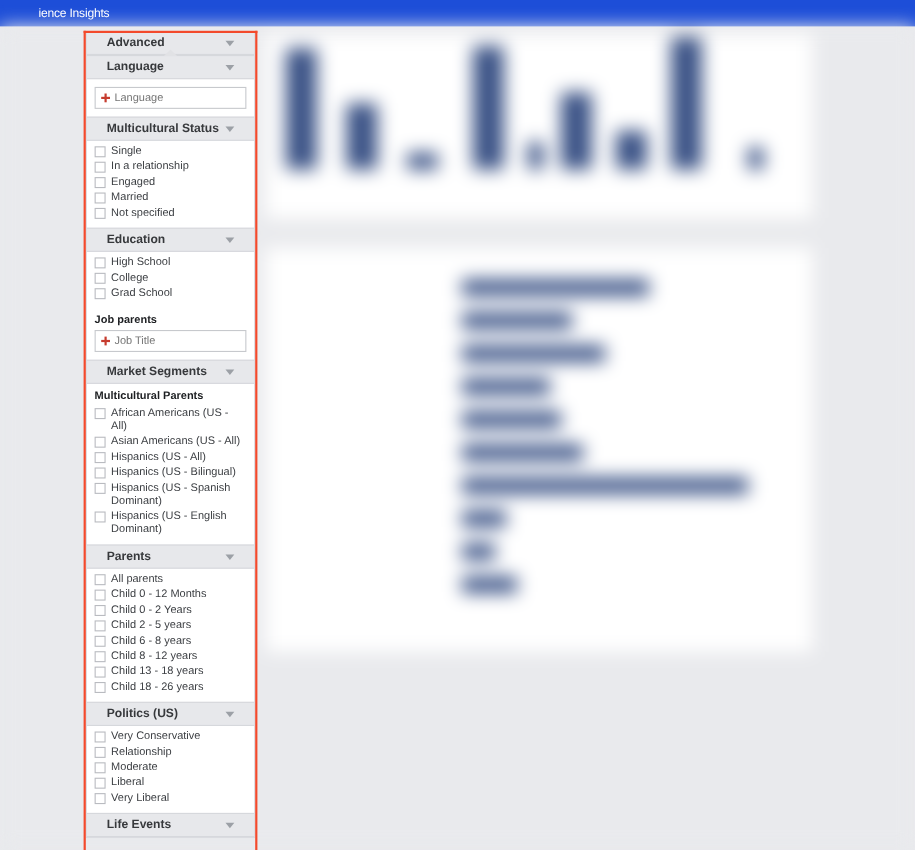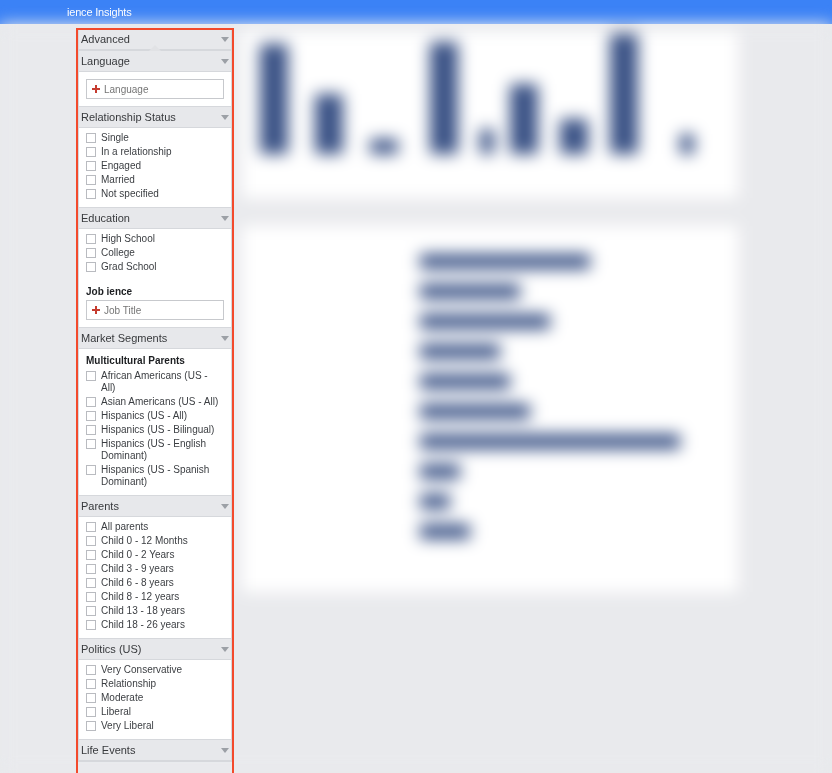--- a/index.html
+++ b/index.html
@@ -6,25 +6,25 @@
     body {
       font-family: Helvetica, Arial, sans-serif;
       font-size: 11px;
       background: #e9eaed;
       width: 832px;
       height: 773px;
       overflow: hidden;
       position: relative;
     }
     .topbar {
-      background: #3b82f6;
+      background: #1d4ed8;
       color: #fff;
       height: 24px;
       line-height: 24px;
-      padding-left: 67px;
+      padding-left: 35px;
       font-size: 11px;
       letter-spacing: -0.2px;
     }
     .backdrop {
       position: absolute;
       top: 24px; left: 0; right: 0; bottom: 0;
       background: #e9eaed;
       filter: blur(8px);
       pointer-events: none;
       z-index: 0;
@@ -63,22 +63,22 @@
       font-size: 10px;
       color: #1c1e21;
     }
     .section-header {
       display: flex;
       align-items: center;
       justify-content: space-between;
       background: #e7e8eb;
       border-top: 1px solid #d6d8dc;
       border-bottom: 1px solid #d6d8dc;
-      padding: 4px 2px;
-      font-weight: normal;
+      padding: 4px 18px;
+      font-weight: bold;
       font-size: 11px;
       color: #37393c;
       cursor: pointer;
       position: relative;
     }
     .section-header:first-child { border-top: none; }
     .chev {
       width: 0; height: 0;
       border-left: 4px solid transparent;
       border-right: 4px solid transparent;
@@ -205,21 +205,21 @@
       <span class="chev"></span>
     </div>
     <div class="input-row">
       <div class="text-input-shell">
         <span class="add-icon"></span>
         <input type="text" placeholder="Language" style="">
       </div>
     </div>
 
     <div class="section-header">
-      <span>Relationship Status</span>
+      <span>Multicultural Status</span>
       <span class="chev"></span>
     </div>
     <div class="check-list">
         <label class="check-item">
           <input type="checkbox" style="">
           <span class="check-item-label">Single</span>
         </label>
         <label class="check-item">
           <input type="checkbox" style="">
           <span class="check-item-label">In a relationship</span>
@@ -250,21 +250,21 @@
         <label class="check-item">
           <input type="checkbox" style="">
           <span class="check-item-label">College</span>
         </label>
         <label class="check-item">
           <input type="checkbox" style="">
           <span class="check-item-label">Grad School</span>
         </label>
       </div>
 
-    <div class="subheading">Job ience</div>
+    <div class="subheading">Job parents</div>
     <div class="input-row" style="padding-top:0;">
       <div class="text-input-shell">
         <span class="add-icon"></span>
         <input type="text" placeholder="Job Title" style="">
       </div>
     </div>
 
     <div class="section-header">
       <span>Market Segments</span>
       <span class="chev"></span>
@@ -282,26 +282,26 @@
         <label class="check-item">
           <input type="checkbox" style="">
           <span class="check-item-label">Hispanics (US - All)</span>
         </label>
         <label class="check-item">
           <input type="checkbox" style="">
           <span class="check-item-label">Hispanics (US - Bilingual)</span>
         </label>
         <label class="check-item">
           <input type="checkbox" style="">
+          <span class="check-item-label">Hispanics (US - Spanish Dominant)</span>
+        </label>
+        <label class="check-item">
+          <input type="checkbox" style="">
           <span class="check-item-label">Hispanics (US - English Dominant)</span>
         </label>
-        <label class="check-item">
-          <input type="checkbox" style="">
-          <span class="check-item-label">Hispanics (US - Spanish Dominant)</span>
-        </label>
       </div>
 
     <div class="section-header">
       <span>Parents</span>
       <span class="chev"></span>
     </div>
     <div class="check-list">
         <label class="check-item">
           <input type="checkbox" style="">
           <span class="check-item-label">All parents</span>
@@ -309,21 +309,21 @@
         <label class="check-item">
           <input type="checkbox" style="">
           <span class="check-item-label">Child 0 - 12 Months</span>
         </label>
         <label class="check-item">
           <input type="checkbox" style="">
           <span class="check-item-label">Child 0 - 2 Years</span>
         </label>
         <label class="check-item">
           <input type="checkbox" style="">
-          <span class="check-item-label">Child 3 - 9 years</span>
+          <span class="check-item-label">Child 2 - 5 years</span>
         </label>
         <label class="check-item">
           <input type="checkbox" style="">
           <span class="check-item-label">Child 6 - 8 years</span>
         </label>
         <label class="check-item">
           <input type="checkbox" style="">
           <span class="check-item-label">Child 8 - 12 years</span>
         </label>
         <label class="check-item">

